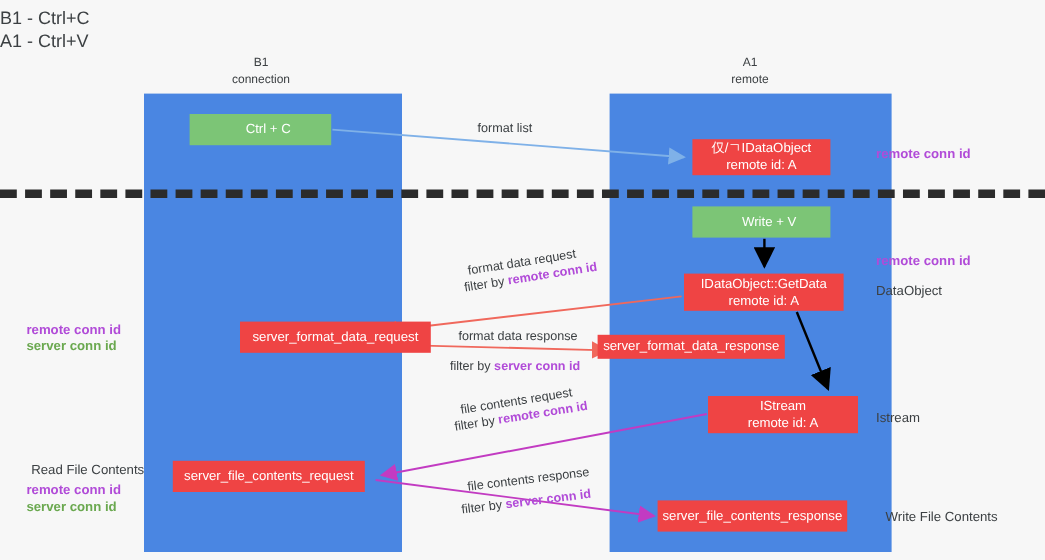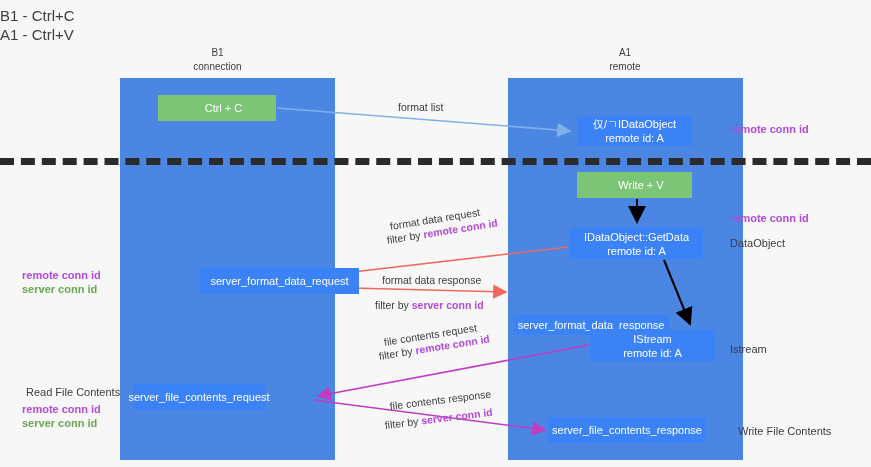--- a/index.html
+++ b/index.html
@@ -40,30 +40,30 @@
 
   
   .node{
     box-sizing:border-box;
     display:flex;flex-direction:column;
     align-items:center;justify-content:center;
     color:#ffffff;font-size:11px;line-height:14px;
     text-align:center;padding:2px 4px;
   }
   .green{background:#7cc576;padding-left:17px;}
-  .orange{background:#3b82f6;}
+  .orange{background:#ef4444;}
 
   #n-ctrlc{left:158px;top:95px;width:118px;height:26px;}
   #n-idataobject{left:577px;top:116px;width:115px;height:30px;}
   #n-ctrlv{left:577px;top:172px;width:115px;height:26px;}
   #n-getdata{left:570px;top:228px;width:133px;height:31px;}
   #n-sfdreq{left:152px;top:268px;width:159px;height:26px;margin-left:48px;}
-  #n-sfdresp{left:513px;top:279px;width:156px;height:20px;margin-top:36px;}
+  #n-sfdresp{left:498px;top:279px;width:156px;height:20px;}
   #n-istream{left:590px;top:330px;width:125px;height:31px;}
-  #n-sfcreq{left:133px;top:384px;width:132px;height:26px;align-items:center;}
+  #n-sfcreq{left:144px;top:384px;width:160px;height:26px;align-items:center;}
   #n-sfcresp{left:548px;top:417px;width:158px;height:26px;}
 
   
   .side{font-size:11px;line-height:14px;}
   .purple{color:#b14bd8;font-weight:bold;}
   .green-t{color:#6aa84f;font-weight:bold;}
   .plain{color:#3c4043;}
 
   #side-r1{left:730px;top:122px;}
   #side-r2{left:730px;top:211px;}

